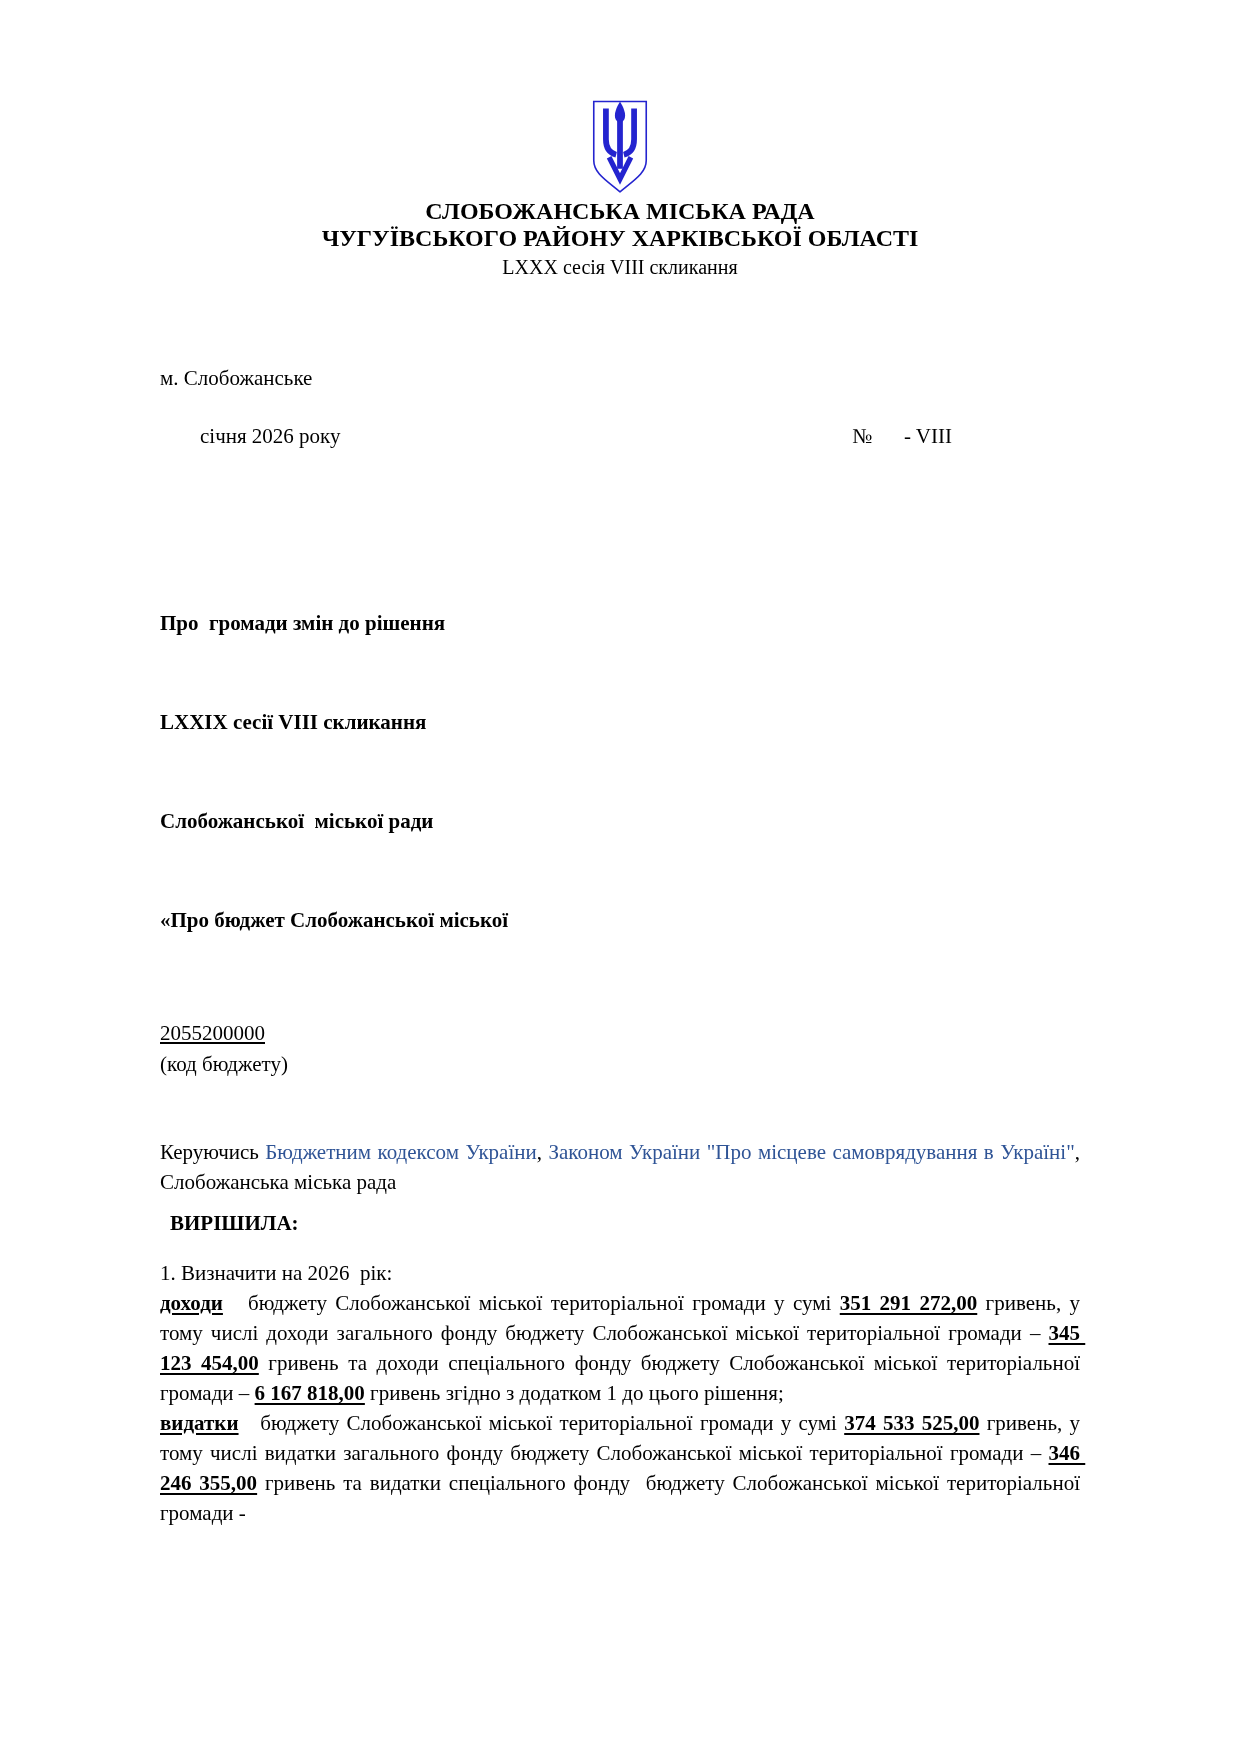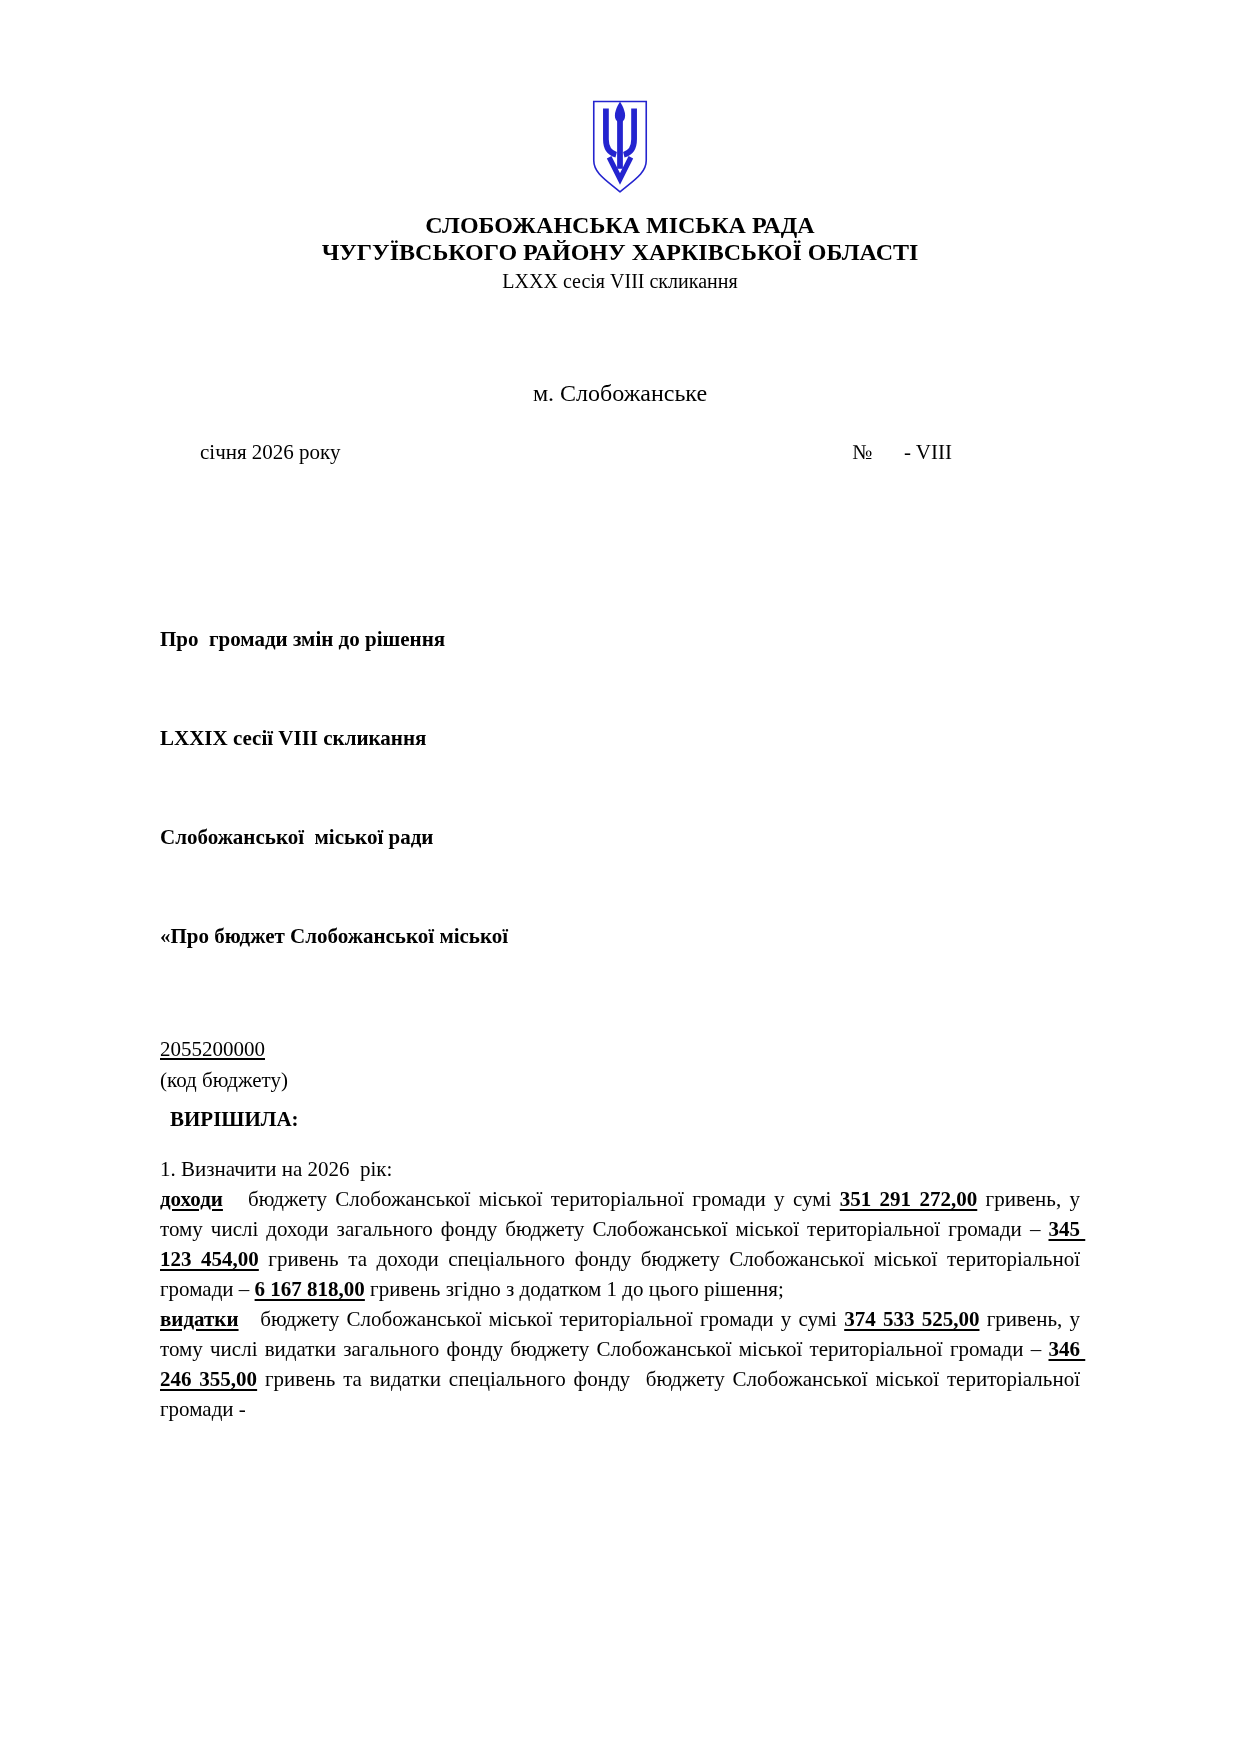--- a/index.html
+++ b/index.html
@@ -5,24 +5,24 @@
   html,body{margin:0;padding:0;background:#fff;}
   body{
     width:1240px;height:1754px;
     font-family:"Liberation Serif","DejaVu Serif",serif;
     color:#000;
     -webkit-font-smoothing:antialiased;
   }
   .page{padding:98px 160px 40px 160px;box-sizing:border-box;}
   .emblem{display:flex;justify-content:center;}
   .org{font-weight:bold;font-size:24px;line-height:27px;text-align:center;}
-  .org1{margin-top:16px;}
+  .org1{margin-top:2px;}
   .session{font-size:20px;line-height:25px;text-align:center;margin-top:3px;}
   .doctype{font-weight:bold;font-size:22px;letter-spacing:1px;text-align:center;margin-top:36px;}
-  .city{font-size:24px;text-align:center;margin-top:86px;}
+  .city{font-size:21px;margin-top:86px;}
   .daterow{display:flex;justify-content:space-between;margin-top:33px;font-weight:normal;font-size:21px;}
   .daterow .date{padding-left:40px;}
   .daterow .num{padding-right:128px;white-space:pre;}
   .subject{margin-top:92px;font-weight:bold;font-size:21px;line-height:33px;white-space:pre-wrap;}
   .code{margin-top:18px;font-size:21px;text-decoration:underline;}
   .codelabel{font-size:21px;margin-top:6px;}
   .just{
     text-align:justify;
     font-size:21px;line-height:30px;
     margin:0;white-space:pre-wrap;
@@ -70,20 +70,21 @@
   <div class="subject">
     <div>Про  громади змін до рішення</div>
     <div>LXXIX сесії VIII скликання</div>
     <div>Слобожанської  міської ради</div>
     <div>«Про бюджет Слобожанської міської</div>
   </div>
 
   <div class="code">2055200000</div>
   <div class="codelabel">(код бюджету)</div>
 
+  <p class="just preamble"><span>Керуючись </span><span class="link">Бюджетним кодексом України</span><span>, </span><span class="link">Законом України "Про місцеве самоврядування в Україні"</span><span>, Слобожанська міська рада</span></p>
 
   <div class="resolved">ВИРІШИЛА:</div>
 
   <div class="bodyblock">
     <p class="just">1. Визначити на 2026  рік:</p>
     <p class="just"><span class="b u">доходи</span><span>   бюджету Слобожанської міської територіальної громади у сумі </span><span class="b u">351 291 272,00</span><span> гривень, у тому числі доходи загального фонду бюджету Слобожанської міської територіальної громади – </span><span class="b u">345 123 454,00</span><span> гривень та доходи спеціального фонду бюджету Слобожанської міської територіальної громади – </span><span class="b u">6 167 818,00</span><span> гривень згідно з додатком 1 до цього рішення;</span></p>
     <p class="just"><span class="b u">видатки</span><span>   бюджету Слобожанської міської територіальної громади у сумі </span><span class="b u">374 533 525,00</span><span> гривень, у тому числі видатки загального фонду бюджету Слобожанської міської територіальної громади – </span><span class="b u">346 246 355,00</span><span> гривень та видатки спеціального фонду  бюджету Слобожанської міської територіальної громади -</span></p>
 
   </div>
 

